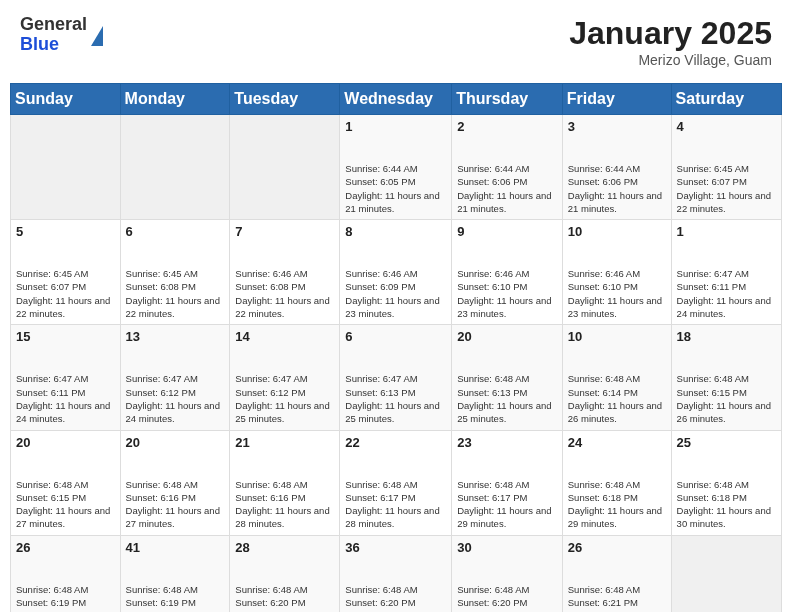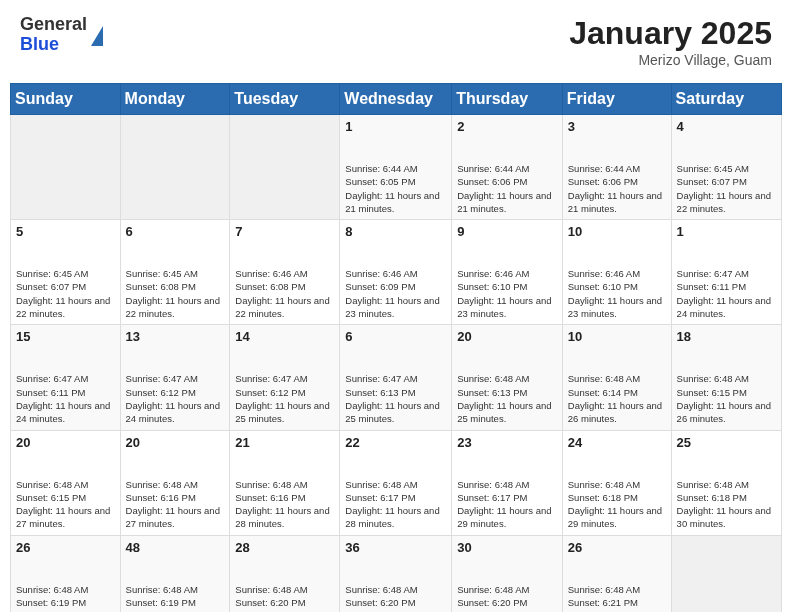--- a/index.html
+++ b/index.html
@@ -240,21 +240,21 @@
           <span class="day-number">25</span>
           <div class="day-info">Sunrise: 6:48 AM<br>Sunset: 6:18 PM<br>Daylight: 11 hours and 30 minutes.</div>
         </td>
       </tr>
       <tr>
         <td>
           <span class="day-number">26</span>
           <div class="day-info">Sunrise: 6:48 AM<br>Sunset: 6:19 PM<br>Daylight: 11 hours and 30 minutes.</div>
         </td>
         <td>
-          <span class="day-number">48</span>
+          <span class="day-number">41</span>
           <div class="day-info">Sunrise: 6:48 AM<br>Sunset: 6:19 PM<br>Daylight: 11 hours and 31 minutes.</div>
         </td>
         <td>
           <span class="day-number">28</span>
           <div class="day-info">Sunrise: 6:48 AM<br>Sunset: 6:20 PM<br>Daylight: 11 hours and 31 minutes.</div>
         </td>
         <td>
           <span class="day-number">36</span>
           <div class="day-info">Sunrise: 6:48 AM<br>Sunset: 6:20 PM<br>Daylight: 11 hours and 32 minutes.</div>
         </td>

